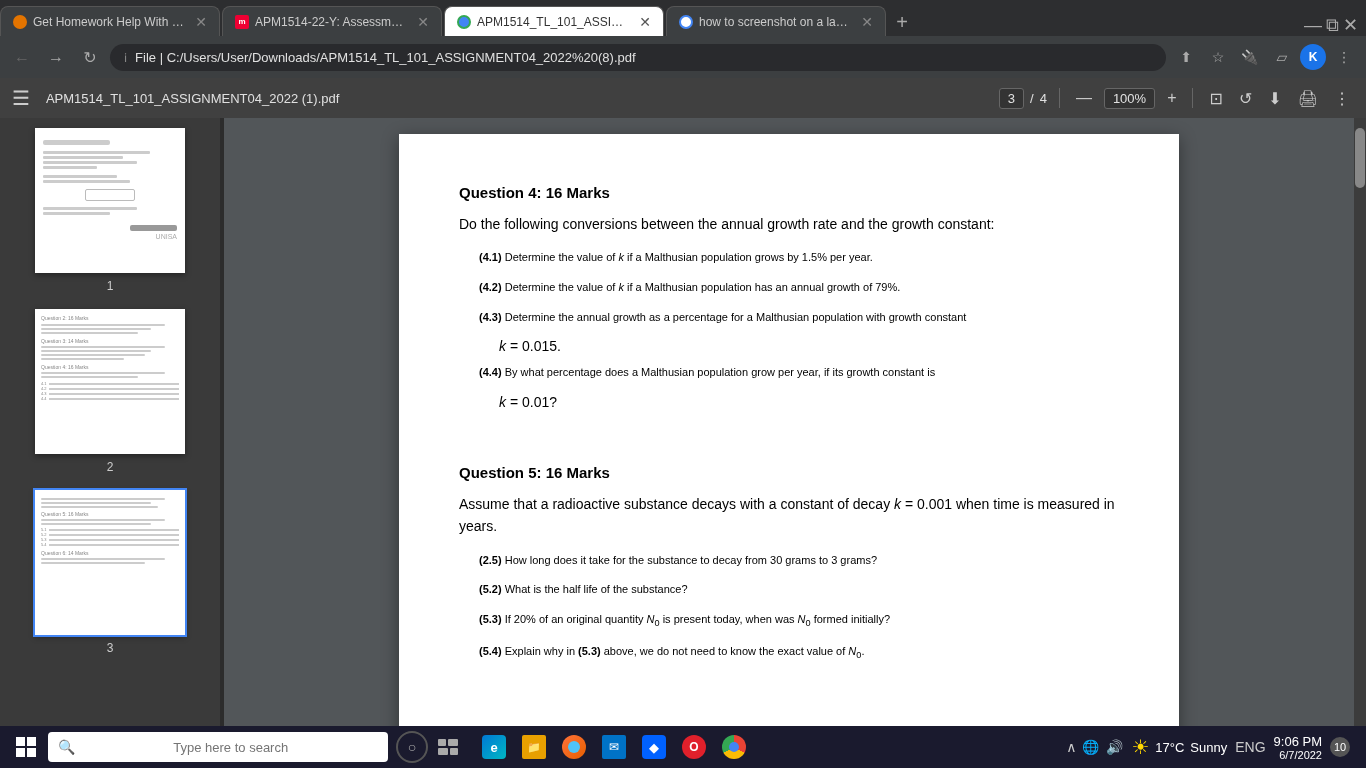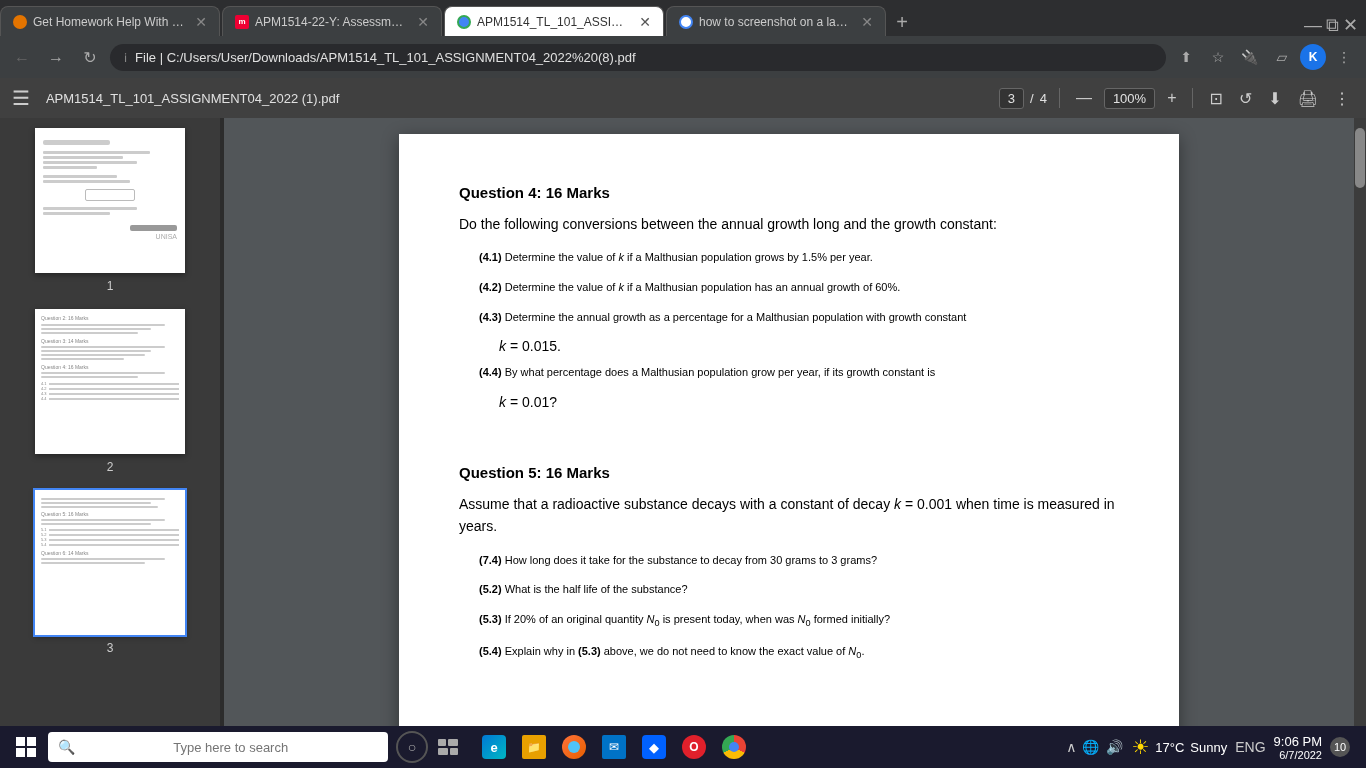--- a/index.html
+++ b/index.html
@@ -300,33 +300,33 @@
     </div>
   </div>
 
   <div class="panel-sep"></div>
 
   <div class="pdf-content">
     <div class="pdf-page">
 
       <div class="pdf-section">
         <p class="q-title">Question 4: 16 Marks</p>
-        <p class="q-intro">Do the following conversions between the annual growth long and the growth constant:</p>
+        <p class="q-intro">Do the following conversions between the annual growth rate and the growth constant:</p>
 
         <div class="q-block">
           <p class="q-item">
             <span class="q-num bold-item">(4.1)</span>
             <span>  Determine the value of </span><em>k</em><span> if a Malthusian population grows by 1.5% per year.</span>
           </p>
         </div>
 
         <div class="q-block">
           <p class="q-item">
             <span class="q-num bold-item">(4.2)</span>
-            <span>  Determine the value of </span><em>k</em><span> if a Malthusian population has an annual growth of 60%.</span>
+            <span>  Determine the value of </span><em>k</em><span> if a Malthusian population has an annual growth of 79%.</span>
           </p>
         </div>
 
         <div class="q-block">
           <p class="q-item">
             <span class="q-num bold-item">(4.3)</span>
             <span>  Determine the annual growth as a percentage for a Malthusian population with growth constant</span>
           </p>
           <p class="q-sub"><em>k</em> = 0.015.</p>
         </div>
@@ -341,21 +341,21 @@
       </div>
 
       <div class="q-sep"></div>
 
       <div class="pdf-section">
         <p class="q-title">Question 5: 16 Marks</p>
         <p class="q-intro">Assume that a radioactive substance decays with a constant of decay <em>k</em> = 0.001 when time is measured in years.</p>
 
         <div class="q-block">
           <p class="q-item">
-            <span class="q-num bold-item">(7.4)</span>
+            <span class="q-num bold-item">(2.5)</span>
             <span>  How long does it take for the substance to decay from 30 grams to 3 grams?</span>
           </p>
         </div>
 
         <div class="q-block">
           <p class="q-item">
             <span class="q-num bold-item">(5.2)</span>
             <span>  What is the half life of the substance?</span>
           </p>
         </div>

